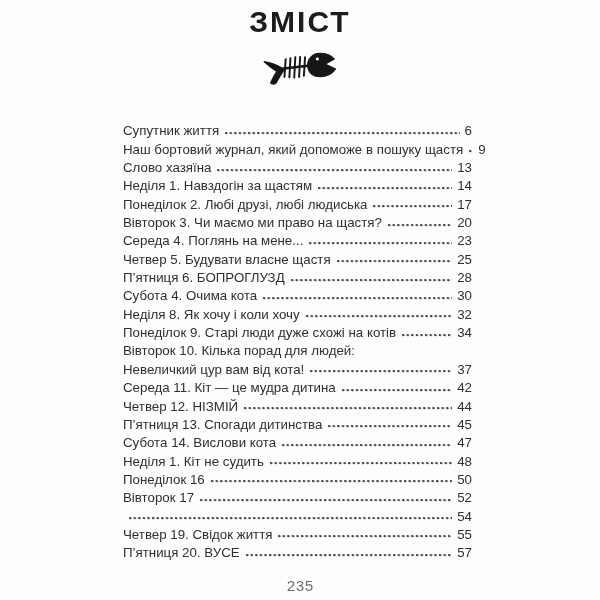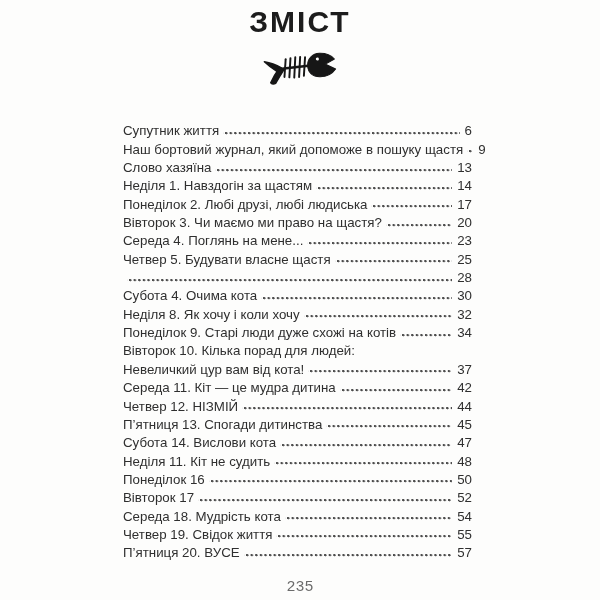--- a/index.html
+++ b/index.html
@@ -139,20 +139,21 @@
       <span class="toc-page">23</span>
     </div>
 
     <div class="toc-row">
       <span class="toc-label">Четвер 5. Будувати власне щастя</span>
       <span class="toc-leader"></span>
       <span class="toc-page">25</span>
     </div>
 
     <div class="toc-row">
+      <span class="toc-label">П’ятниця 6. БОПРОГЛУЗД</span>
       <span class="toc-leader"></span>
       <span class="toc-page">28</span>
     </div>
 
     <div class="toc-row">
       <span class="toc-label">Субота 4. Очима кота</span>
       <span class="toc-leader"></span>
       <span class="toc-page">30</span>
     </div>
 
@@ -197,39 +198,38 @@
       <span class="toc-page">45</span>
     </div>
 
     <div class="toc-row">
       <span class="toc-label">Субота 14. Вислови кота</span>
       <span class="toc-leader"></span>
       <span class="toc-page">47</span>
     </div>
 
     <div class="toc-row">
-      <span class="toc-label">Неділя 11. Кіт не судить</span>
+      <span class="toc-label">Неділя 1. Кіт не судить</span>
       <span class="toc-leader"></span>
       <span class="toc-page">48</span>
     </div>
 
     <div class="toc-row">
       <span class="toc-label">Понеділок 16</span>
       <span class="toc-leader"></span>
       <span class="toc-page">50</span>
     </div>
 
     <div class="toc-row">
       <span class="toc-label">Вівторок 17</span>
       <span class="toc-leader"></span>
       <span class="toc-page">52</span>
     </div>
 
     <div class="toc-row">
-      <span class="toc-label">Середа 18. Мудрість кота</span>
       <span class="toc-leader"></span>
       <span class="toc-page">54</span>
     </div>
 
     <div class="toc-row">
       <span class="toc-label">Четвер 19. Свідок життя</span>
       <span class="toc-leader"></span>
       <span class="toc-page">55</span>
     </div>
 

